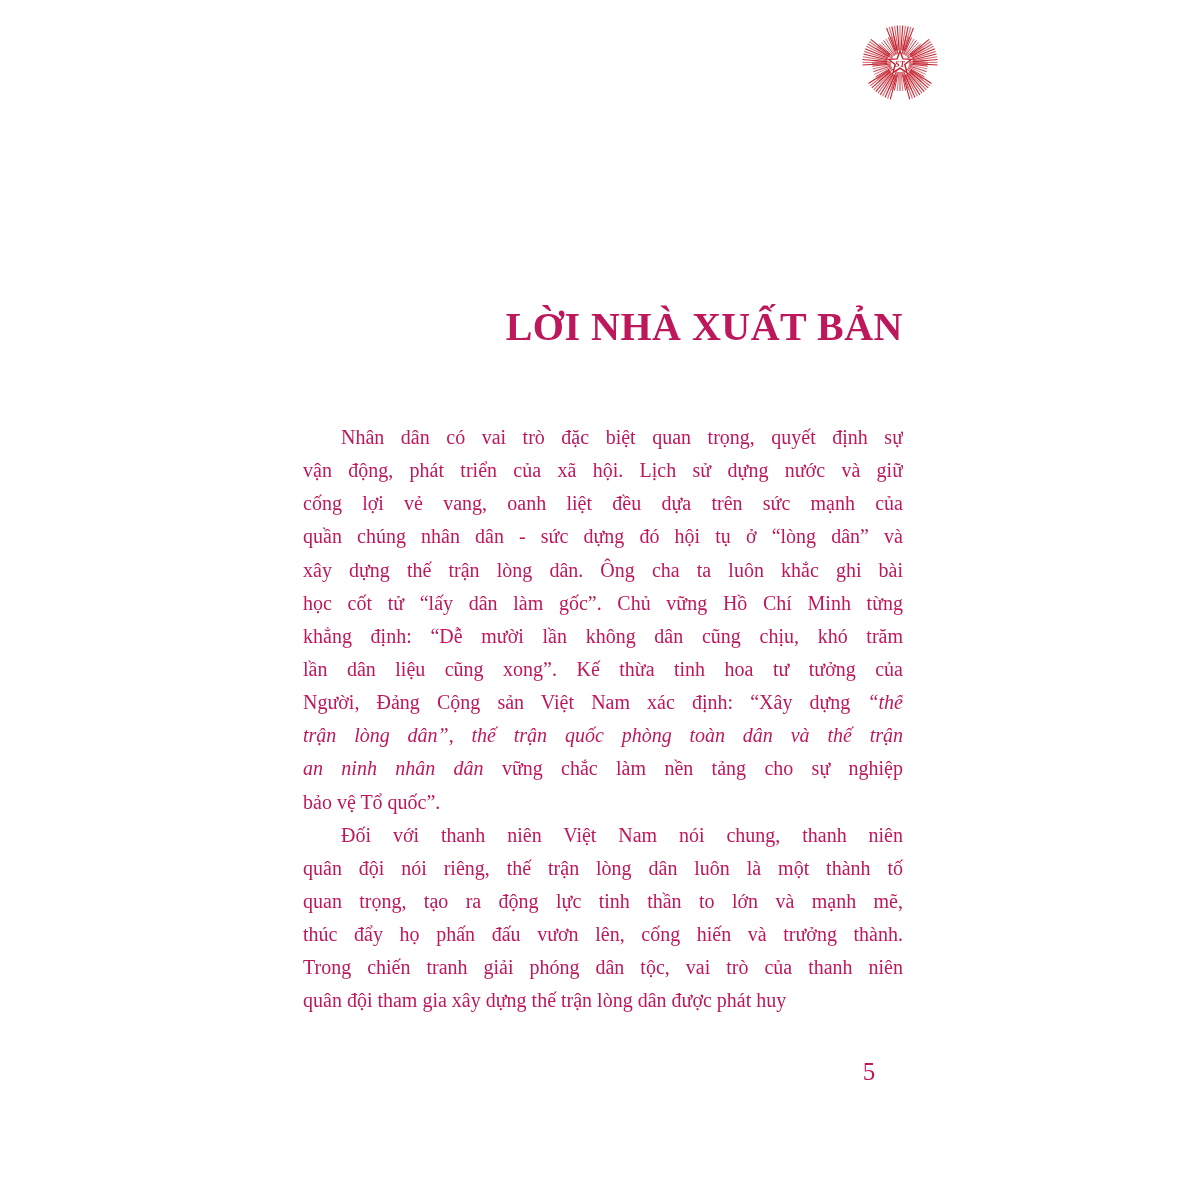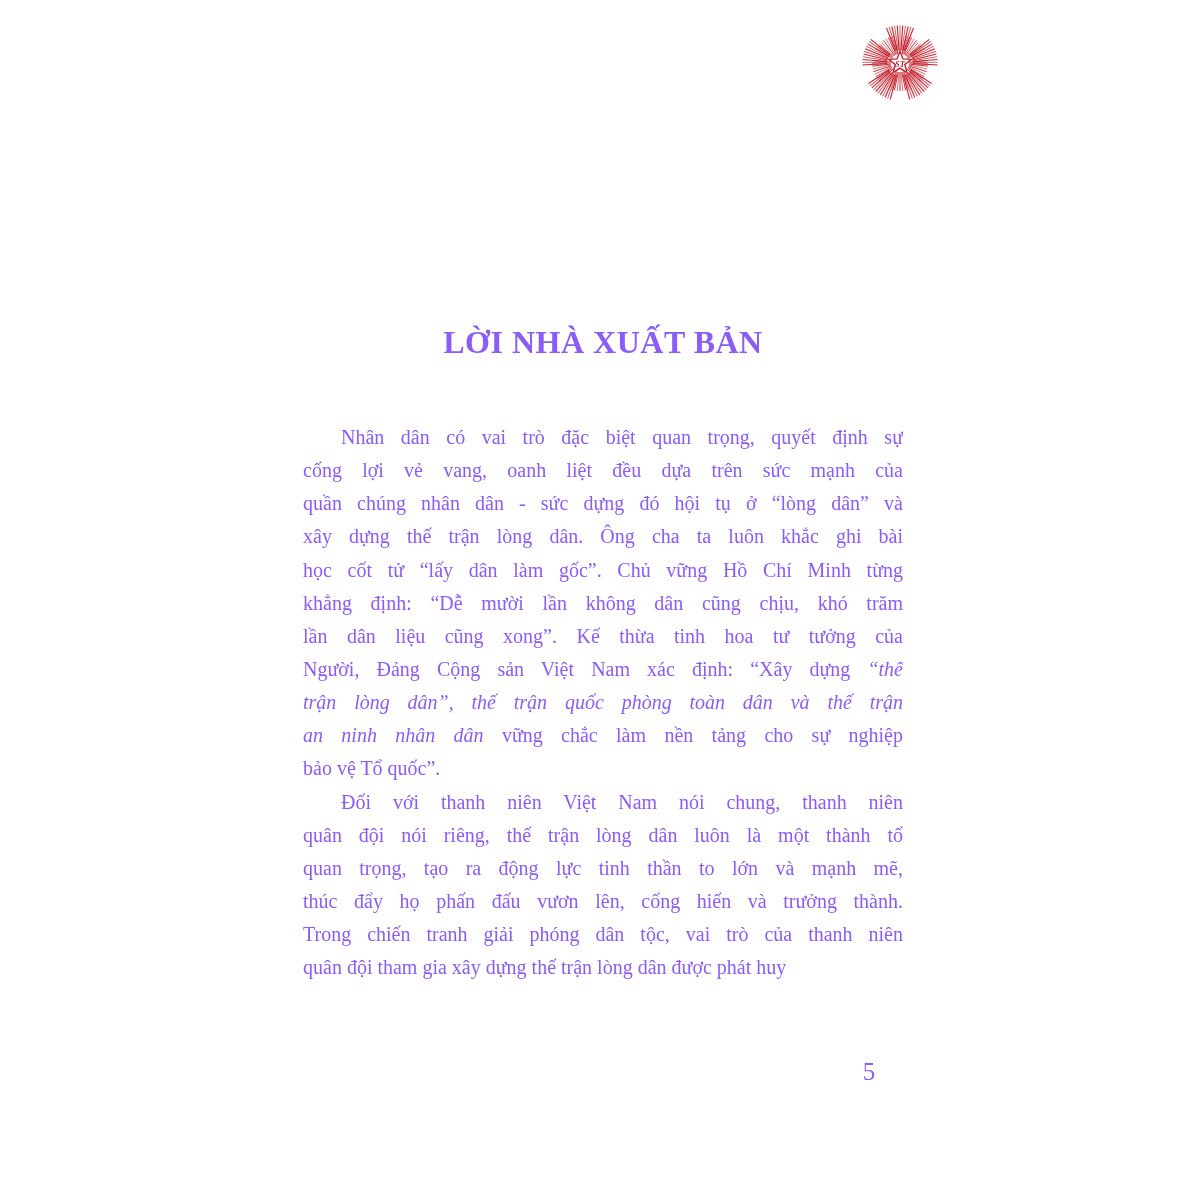--- a/index.html
+++ b/index.html
@@ -1,24 +1,24 @@
 <!DOCTYPE html>
 <html><head>
 <meta charset="utf-8">
 <style>
   html,body{margin:0;padding:0;background:#fff;}
   .page{
     position:relative;width:1040px;height:1200px;background:#ffffff;
-    font-family:"Liberation Serif", serif;color:#8b5cf6;overflow:hidden;
+    font-family:"Liberation Serif", serif;color:#be185d;overflow:hidden;
   }
   .logo{position:absolute;left:860px;top:22px;width:80px;height:82px;}
   .logo svg{width:100%;height:100%;display:block;}
   .title{
-    position:absolute;left:303px;top:324px;width:600px;margin:0;
-    text-align:center;font-size:32px;font-weight:bold;letter-spacing:.5px;
+    position:absolute;left:303px;top:303px;width:600px;margin:0;
+    text-align:right;font-size:40px;font-weight:bold;letter-spacing:.5px;
     white-space:nowrap;
   }
   .body-text{position:absolute;left:303px;top:421px;width:600px;font-size:20px;}
   .line{
     line-height:33.15px;height:33.15px;overflow:hidden;
     text-align:justify;text-align-last:justify;
   }
   .line.indent{text-indent:38px;}
   .line.endline{text-align:right;text-align-last:left;}
   .it{font-style:italic;}
@@ -138,20 +138,21 @@
         </g>
       <path id="logo-star" d="M50,35 L53.7,44.9 L64.27,45.36 L55.99,51.95 L58.82,62.14 L50,56.3 L41.18,62.14 L44.01,51.95 L35.73,45.36 L46.3,44.9 Z" fill="#ffffff" stroke-width="1.8" stroke="#c32430"></path>
       <text id="logo-monogram" x="50" y="55" text-anchor="middle" font-size="10.5" font-weight="bold" font-style="italic" font-family="Liberation Serif, serif" fill="#c32430">ST</text>
     </svg>
   </div>
 
   <h1 class="title">LỜI NHÀ XUẤT BẢN</h1>
 
   <div class="body-text">
       <div class="line indent"><span>Nhân dân có vai trò đặc biệt quan trọng, quyết định sự</span></div>
+      <div class="line"><span>vận động, phát triển của xã hội. Lịch sử dựng nước và giữ</span></div>
       <div class="line"><span>cống lợi vẻ vang, oanh liệt đều dựa trên sức mạnh của</span></div>
       <div class="line"><span>quần chúng nhân dân - sức dựng đó hội tụ ở “lòng dân” và</span></div>
       <div class="line"><span>xây dựng thế trận lòng dân. Ông cha ta luôn khắc ghi bài</span></div>
       <div class="line"><span>học cốt tử “lấy dân làm gốc”. Chủ vững Hồ Chí Minh từng</span></div>
       <div class="line"><span>khẳng định: “Dễ mười lần không dân cũng chịu, khó trăm</span></div>
       <div class="line"><span>lần dân liệu cũng xong”. Kế thừa tinh hoa tư tưởng của</span></div>
       <div class="line"><span>Người, Đảng Cộng sản Việt Nam xác định: “Xây dựng </span><span class="it">“thế</span></div>
       <div class="line"><span class="it">trận lòng dân”, thế trận quốc phòng toàn dân và thế trận</span></div>
       <div class="line"><span class="it">an ninh nhân dân</span><span> vững chắc làm nền tảng cho sự nghiệp</span></div>
       <div class="line endline"><span>bảo vệ Tổ quốc”.</span></div>

